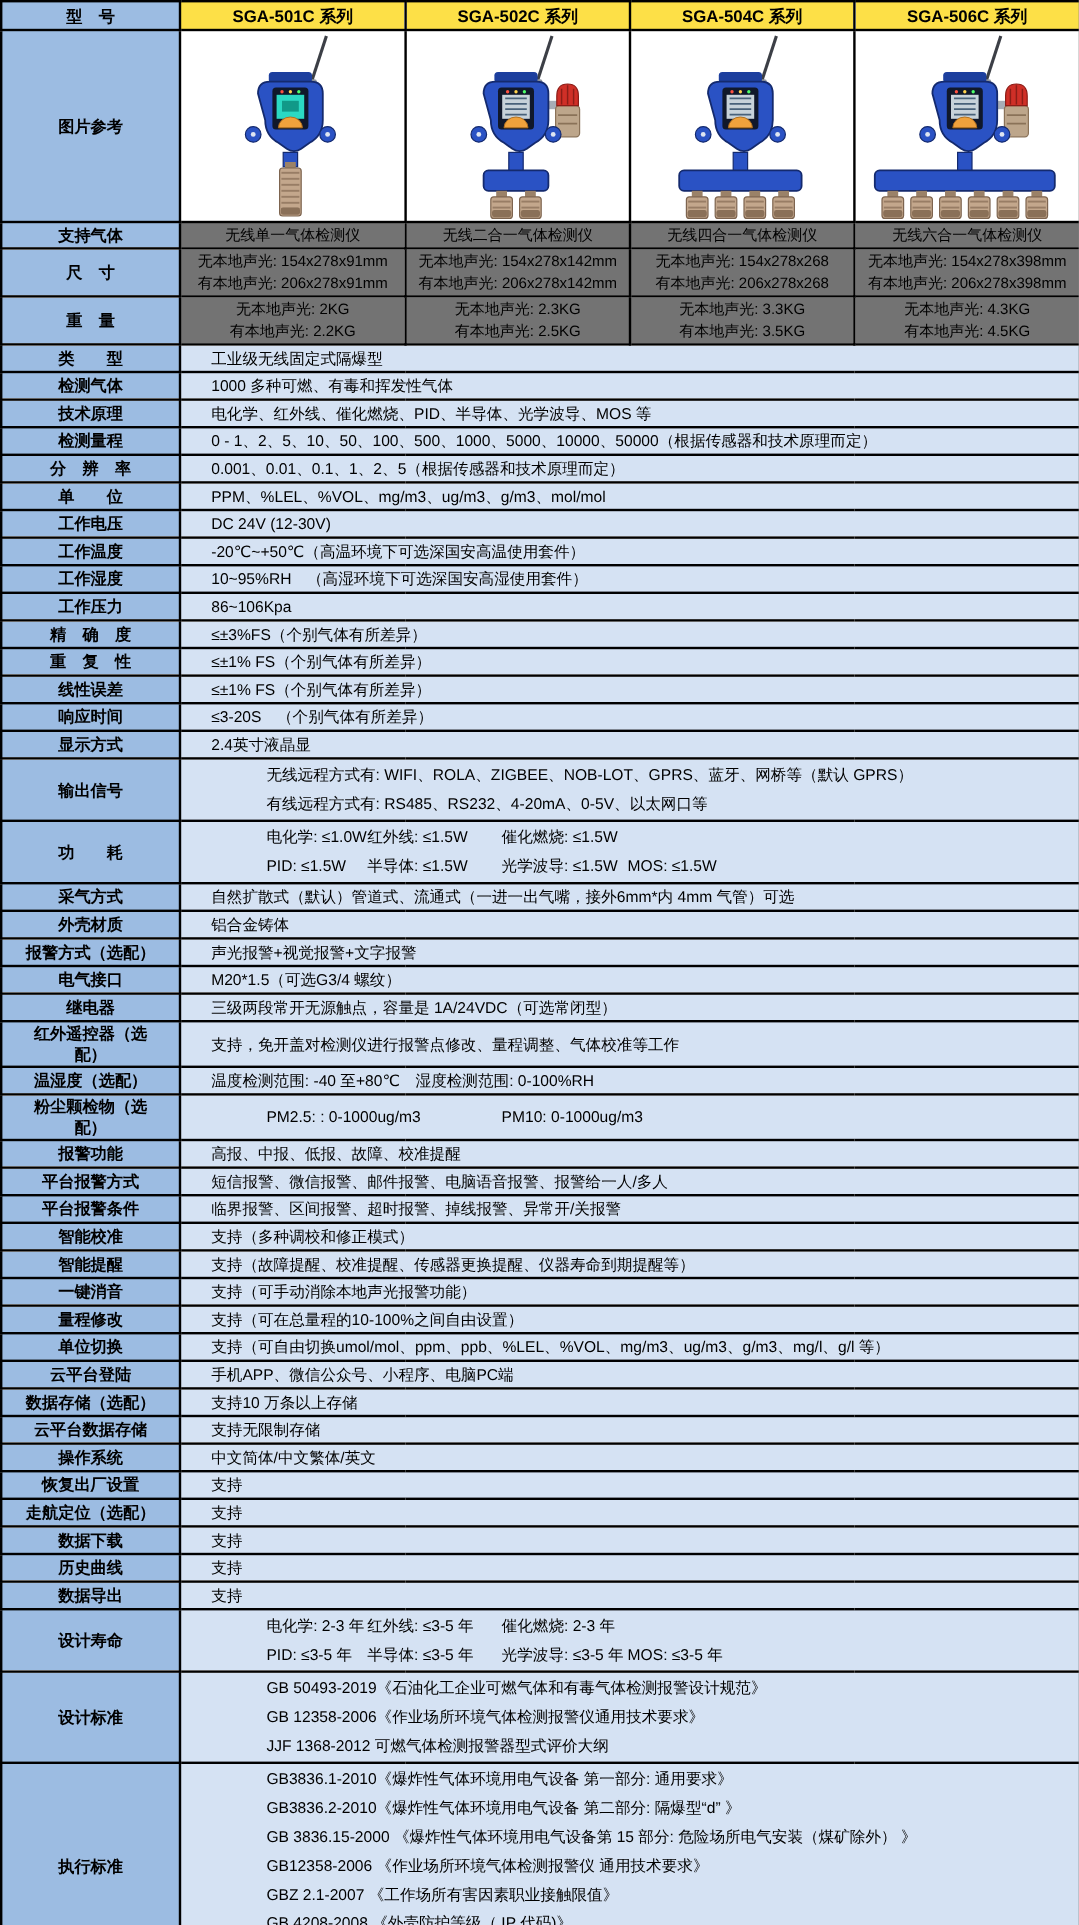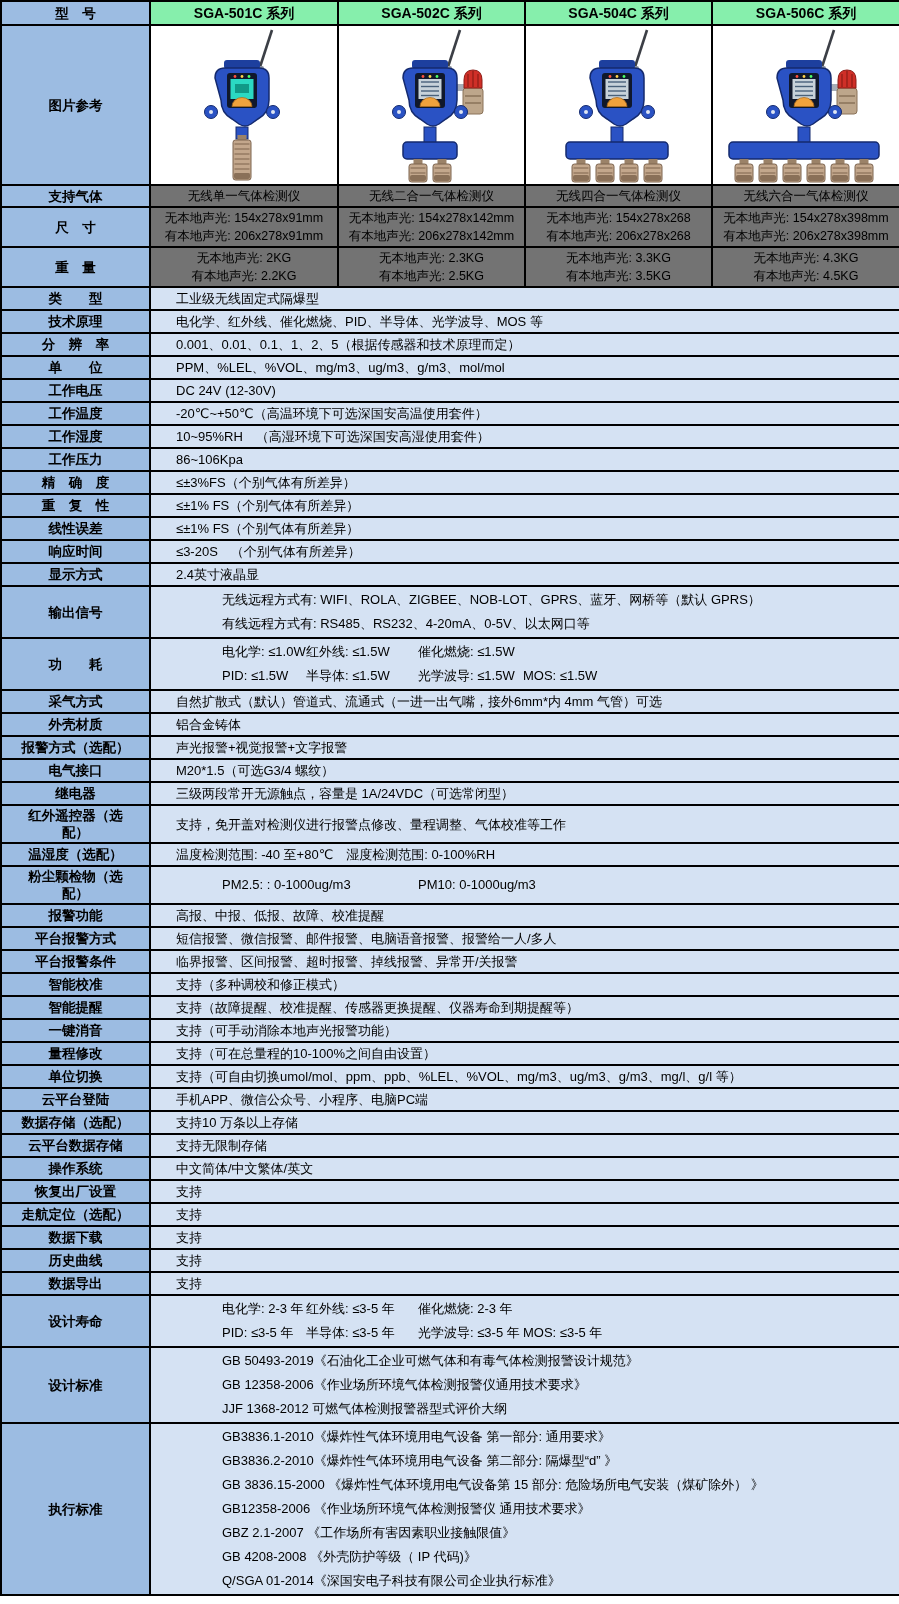--- a/index.html
+++ b/index.html
@@ -1,20 +1,20 @@
 <!DOCTYPE html>
 <html><head>
 <meta charset="utf-8">
 <style>
   html,body{margin:0;padding:0;background:#ffffff;}
   body{width:899px;font-family:"Liberation Sans","DejaVu Sans",sans-serif;color:#000;}
   table.sheet{border-collapse:collapse;table-layout:fixed;width:899px;}
   td{border:2px solid #000;vertical-align:middle;overflow:hidden;word-break:break-all;}
   td.label{background:#9CBCE2;font-weight:bold;font-size:13.5px;text-align:center;padding:1px 18px;line-height:17px;}
-  td.model{background:#86efac;font-weight:bold;font-size:14px;text-align:center;height:20px;line-height:18px;padding:1px 2px;}
+  td.model{background:#fde047;font-weight:bold;font-size:14px;text-align:center;height:20px;line-height:18px;padding:1px 2px;}
   td.imgcell{background:#ffffff;height:158px;text-align:center;vertical-align:middle;padding:0;}
   td.c4{background:#737373;font-size:12.5px;text-align:center;padding:1px 2px;}
   td.c4 .vline{line-height:18px;white-space:nowrap;}
   td.value{background:#D5E2F3;font-size:13px;text-align:left;padding:1px 25px;}
   td.value .vline{line-height:19px;}
   td.value.ml .vline{line-height:24px;margin-left:46px;}
   .seg{display:inline-block;vertical-align:top;}
   svg{display:inline-block;vertical-align:middle;}
 </style>
 </head>
@@ -262,23 +262,35 @@
           <div class="vline">有本地声光: 4.5KG</div>
         </td>
       </tr>
       <tr>
         <td class="label">类　　型</td>
         <td class="value" colspan="4">
           <div class="vline">工业级无线固定式隔爆型</div>
         </td>
       </tr>
       <tr>
+        <td class="label">检测气体</td>
+        <td class="value" colspan="4">
+          <div class="vline">1000 多种可燃、有毒和挥发性气体</div>
+        </td>
+      </tr>
+      <tr>
         <td class="label">技术原理</td>
         <td class="value" colspan="4">
           <div class="vline">电化学、红外线、催化燃烧、PID、半导体、光学波导、MOS 等</div>
+        </td>
+      </tr>
+      <tr>
+        <td class="label">检测量程</td>
+        <td class="value" colspan="4">
+          <div class="vline">0 - 1、2、5、10、50、100、500、1000、5000、10000、50000（根据传感器和技术原理而定）</div>
         </td>
       </tr>
       <tr>
         <td class="label">分　辨　率</td>
         <td class="value" colspan="4">
           <div class="vline">0.001、0.01、0.1、1、2、5（根据传感器和技术原理而定）</div>
         </td>
       </tr>
       <tr>
         <td class="label">单　　位</td>

